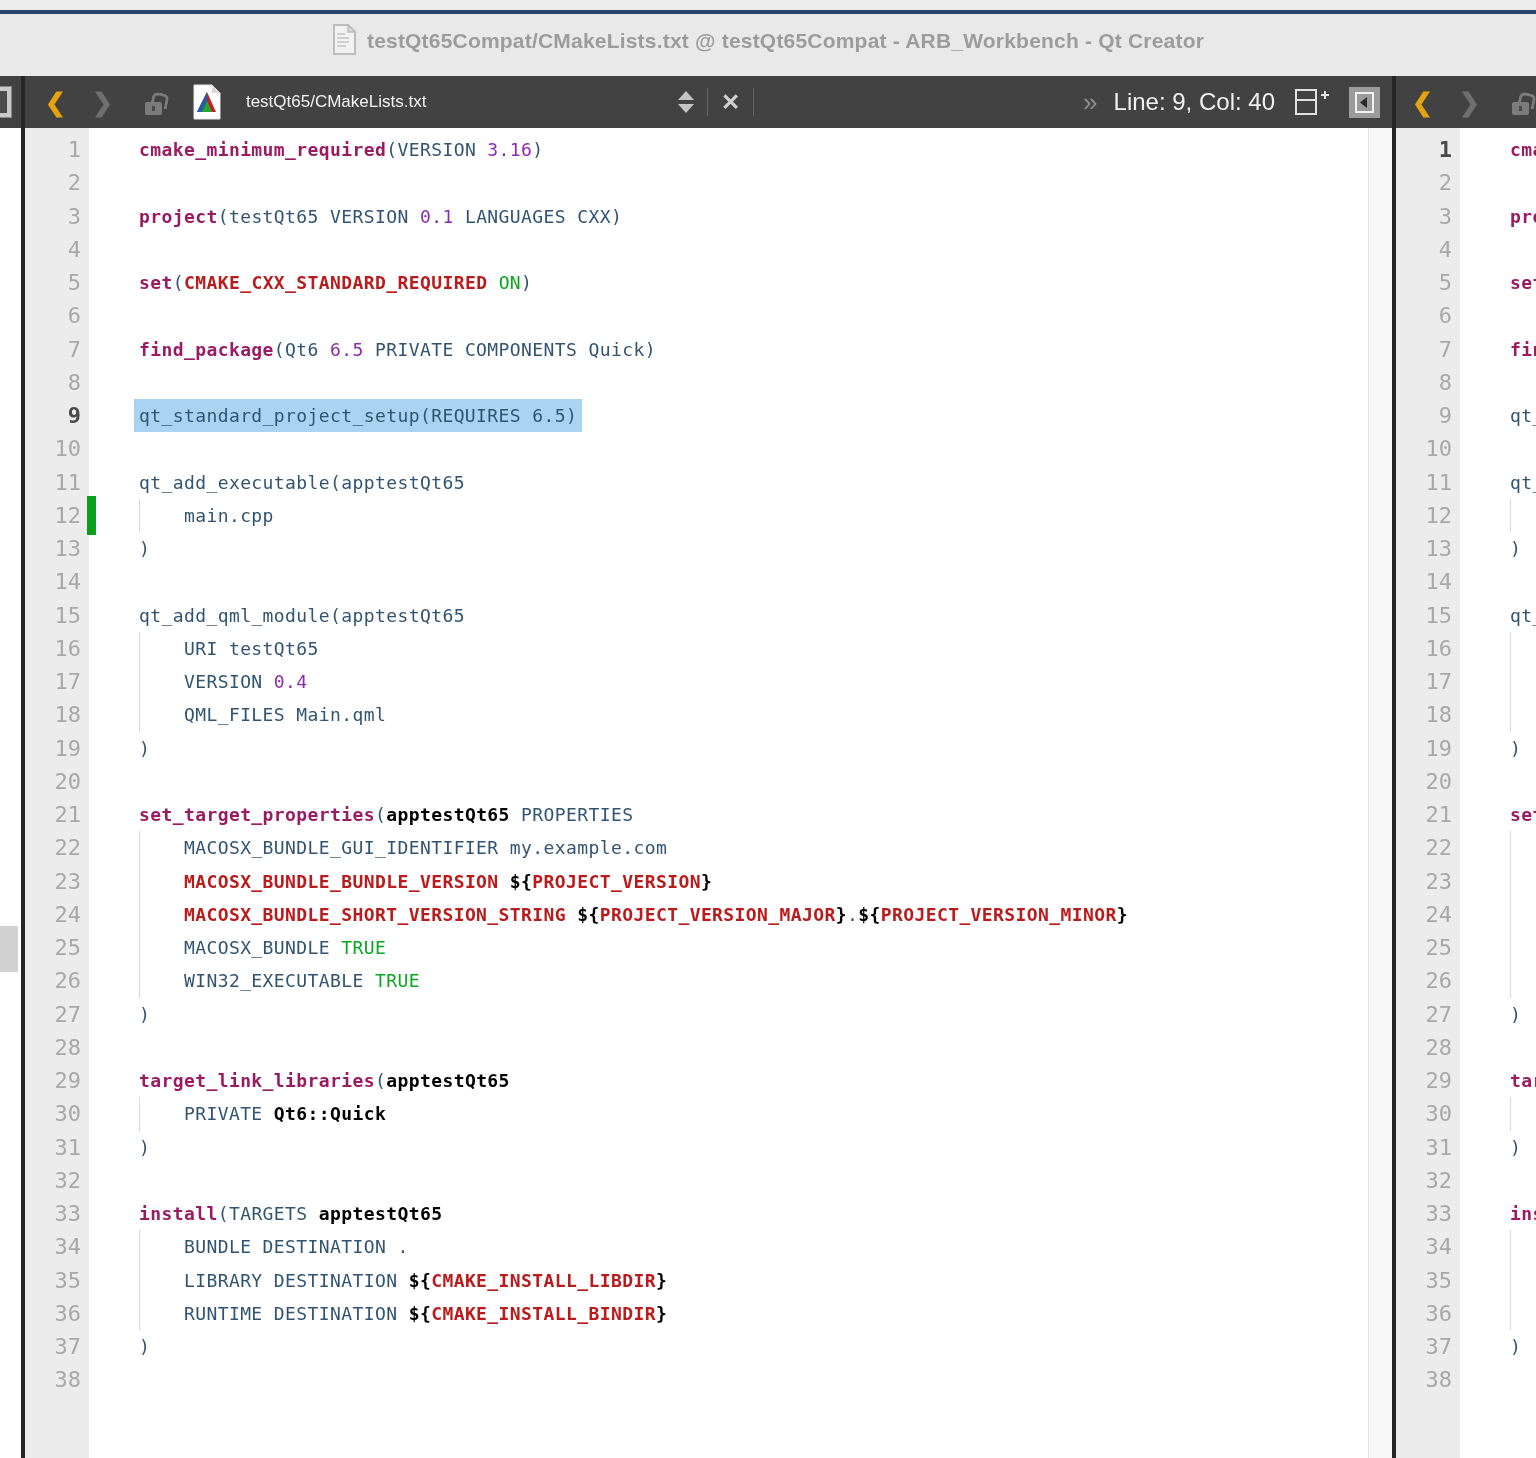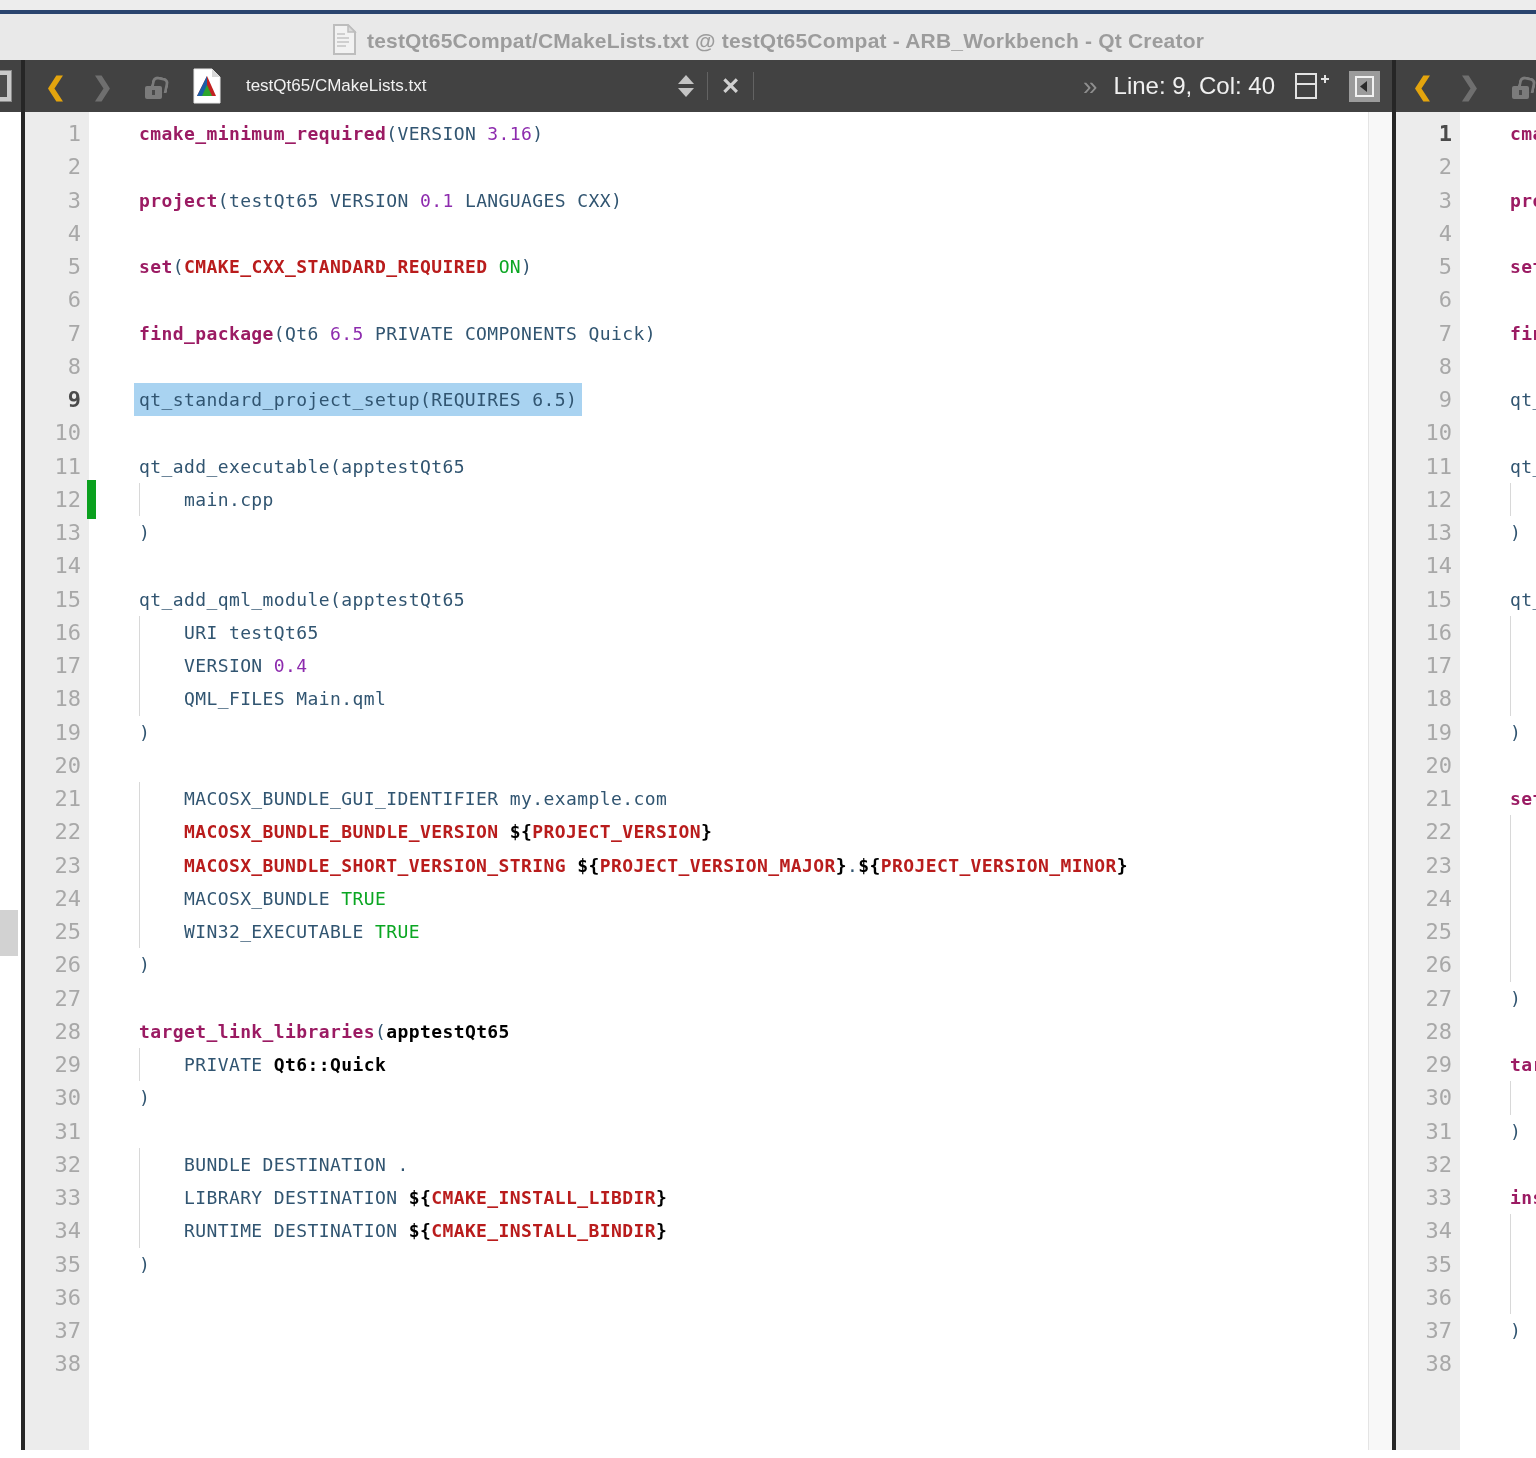--- a/index.html
+++ b/index.html
@@ -1,20 +1,20 @@
 <!DOCTYPE html>
 <html><head>
 <meta charset="utf-8">
 <style>
   * { box-sizing: border-box; }
   html, body { margin:0; padding:0; width:1536px; height:1458px; overflow:hidden;
     background:#fff; font-family:"Liberation Sans", sans-serif; }
 
   
-  .titlebar { height:60px; background:#e9e9e9; }
+  .titlebar { height:76px; background:#e9e9e9; }
   .titlebar-strip { height:10px; background:#ededed; }
   .titlebar-accent { height:4px; background:#2a446e; }
   .titlebar-row { height:54px; display:flex; align-items:center; justify-content:center; gap:10px; }
   .title-text { color:#9c9c9c; font-weight:bold; font-size:21px; letter-spacing:0.2px; }
 
   
   .main-row { display:flex; height:1390px; }
   .pane-divider { width:4px; background:#262626; }
 
   .far-left { width:21px; position:relative; background:#ffffff; }
@@ -211,31 +211,33 @@
           <div class="code-line"><span class="tok-df">qt_add_executable(apptestQt65</span></div>
           <div class="code-line"><span class="guide"></span><span class="tok-df">    main.cpp</span></div>
           <div class="code-line"><span class="tok-df">)</span></div>
           <div class="code-line"></div>
           <div class="code-line"><span class="tok-df">qt_add_qml_module(apptestQt65</span></div>
           <div class="code-line"><span class="guide"></span><span class="tok-df">    URI testQt65</span></div>
           <div class="code-line"><span class="guide"></span><span class="tok-df">    VERSION </span><span class="tok-num">0.4</span></div>
           <div class="code-line"><span class="guide"></span><span class="tok-df">    QML_FILES Main.qml</span></div>
           <div class="code-line"><span class="tok-df">)</span></div>
           <div class="code-line"></div>
+          <div class="code-line"><span class="tok-fn">set_target_properties</span><span class="tok-df">(</span><span class="tok-tgt">apptestQt65</span><span class="tok-df"> PROPERTIES</span></div>
           <div class="code-line"><span class="guide"></span><span class="tok-df">    MACOSX_BUNDLE_GUI_IDENTIFIER my.example.com</span></div>
           <div class="code-line"><span class="guide"></span><span class="tok-df">    </span><span class="tok-var">MACOSX_BUNDLE_BUNDLE_VERSION</span><span class="tok-df"> </span><span class="tok-brace">${</span><span class="tok-var">PROJECT_VERSION</span><span class="tok-brace">}</span></div>
           <div class="code-line"><span class="guide"></span><span class="tok-df">    </span><span class="tok-var">MACOSX_BUNDLE_SHORT_VERSION_STRING</span><span class="tok-df"> </span><span class="tok-brace">${</span><span class="tok-var">PROJECT_VERSION_MAJOR</span><span class="tok-brace">}</span><span class="tok-df">.</span><span class="tok-brace">${</span><span class="tok-var">PROJECT_VERSION_MINOR</span><span class="tok-brace">}</span></div>
           <div class="code-line"><span class="guide"></span><span class="tok-df">    MACOSX_BUNDLE </span><span class="tok-bool">TRUE</span></div>
           <div class="code-line"><span class="guide"></span><span class="tok-df">    WIN32_EXECUTABLE </span><span class="tok-bool">TRUE</span></div>
           <div class="code-line"><span class="tok-df">)</span></div>
           <div class="code-line"></div>
           <div class="code-line"><span class="tok-fn">target_link_libraries</span><span class="tok-df">(</span><span class="tok-tgt">apptestQt65</span></div>
           <div class="code-line"><span class="guide"></span><span class="tok-df">    PRIVATE </span><span class="tok-tgt">Qt6::Quick</span></div>
           <div class="code-line"><span class="tok-df">)</span></div>
           <div class="code-line"></div>
+          <div class="code-line"><span class="tok-fn">install</span><span class="tok-df">(TARGETS </span><span class="tok-tgt">apptestQt65</span></div>
           <div class="code-line"><span class="guide"></span><span class="tok-df">    BUNDLE DESTINATION .</span></div>
           <div class="code-line"><span class="guide"></span><span class="tok-df">    LIBRARY DESTINATION </span><span class="tok-brace">${</span><span class="tok-var">CMAKE_INSTALL_LIBDIR</span><span class="tok-brace">}</span></div>
           <div class="code-line"><span class="guide"></span><span class="tok-df">    RUNTIME DESTINATION </span><span class="tok-brace">${</span><span class="tok-var">CMAKE_INSTALL_BINDIR</span><span class="tok-brace">}</span></div>
           <div class="code-line"><span class="tok-df">)</span></div>
           <div class="code-line"></div>
         </div>
       <div class="vcs-marker"></div>
       <div class="scrollbar"></div>
     </div>
   </div>

